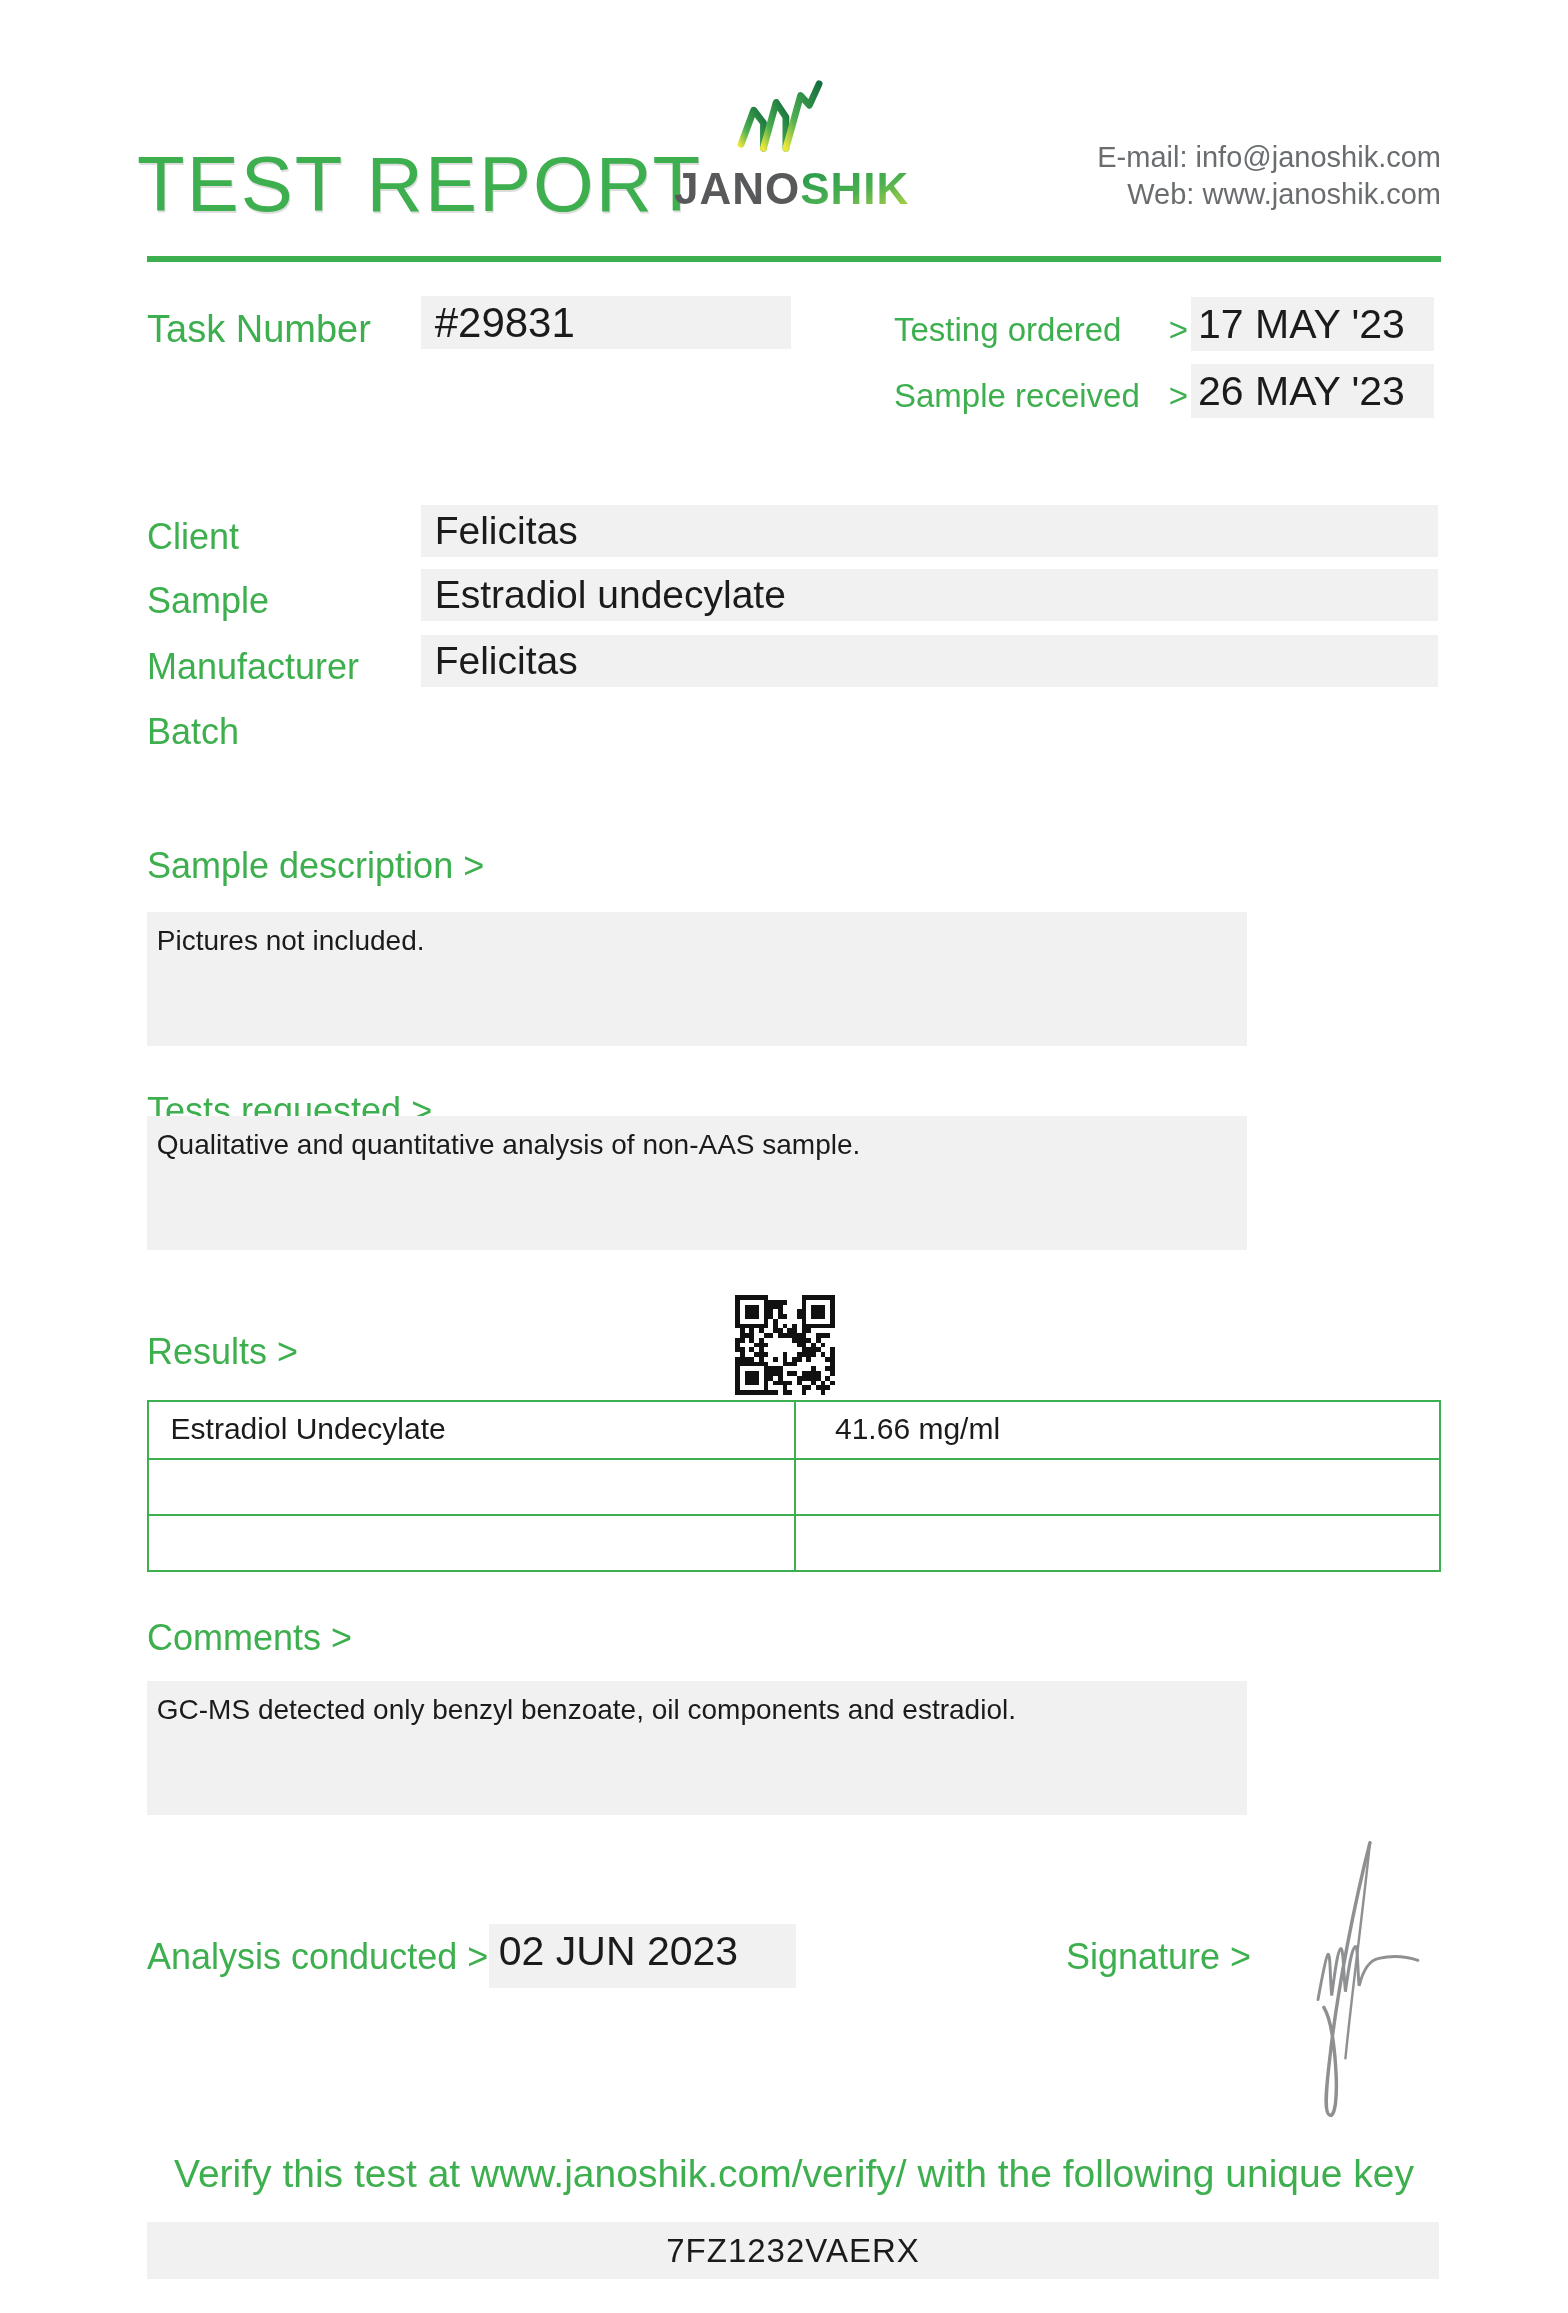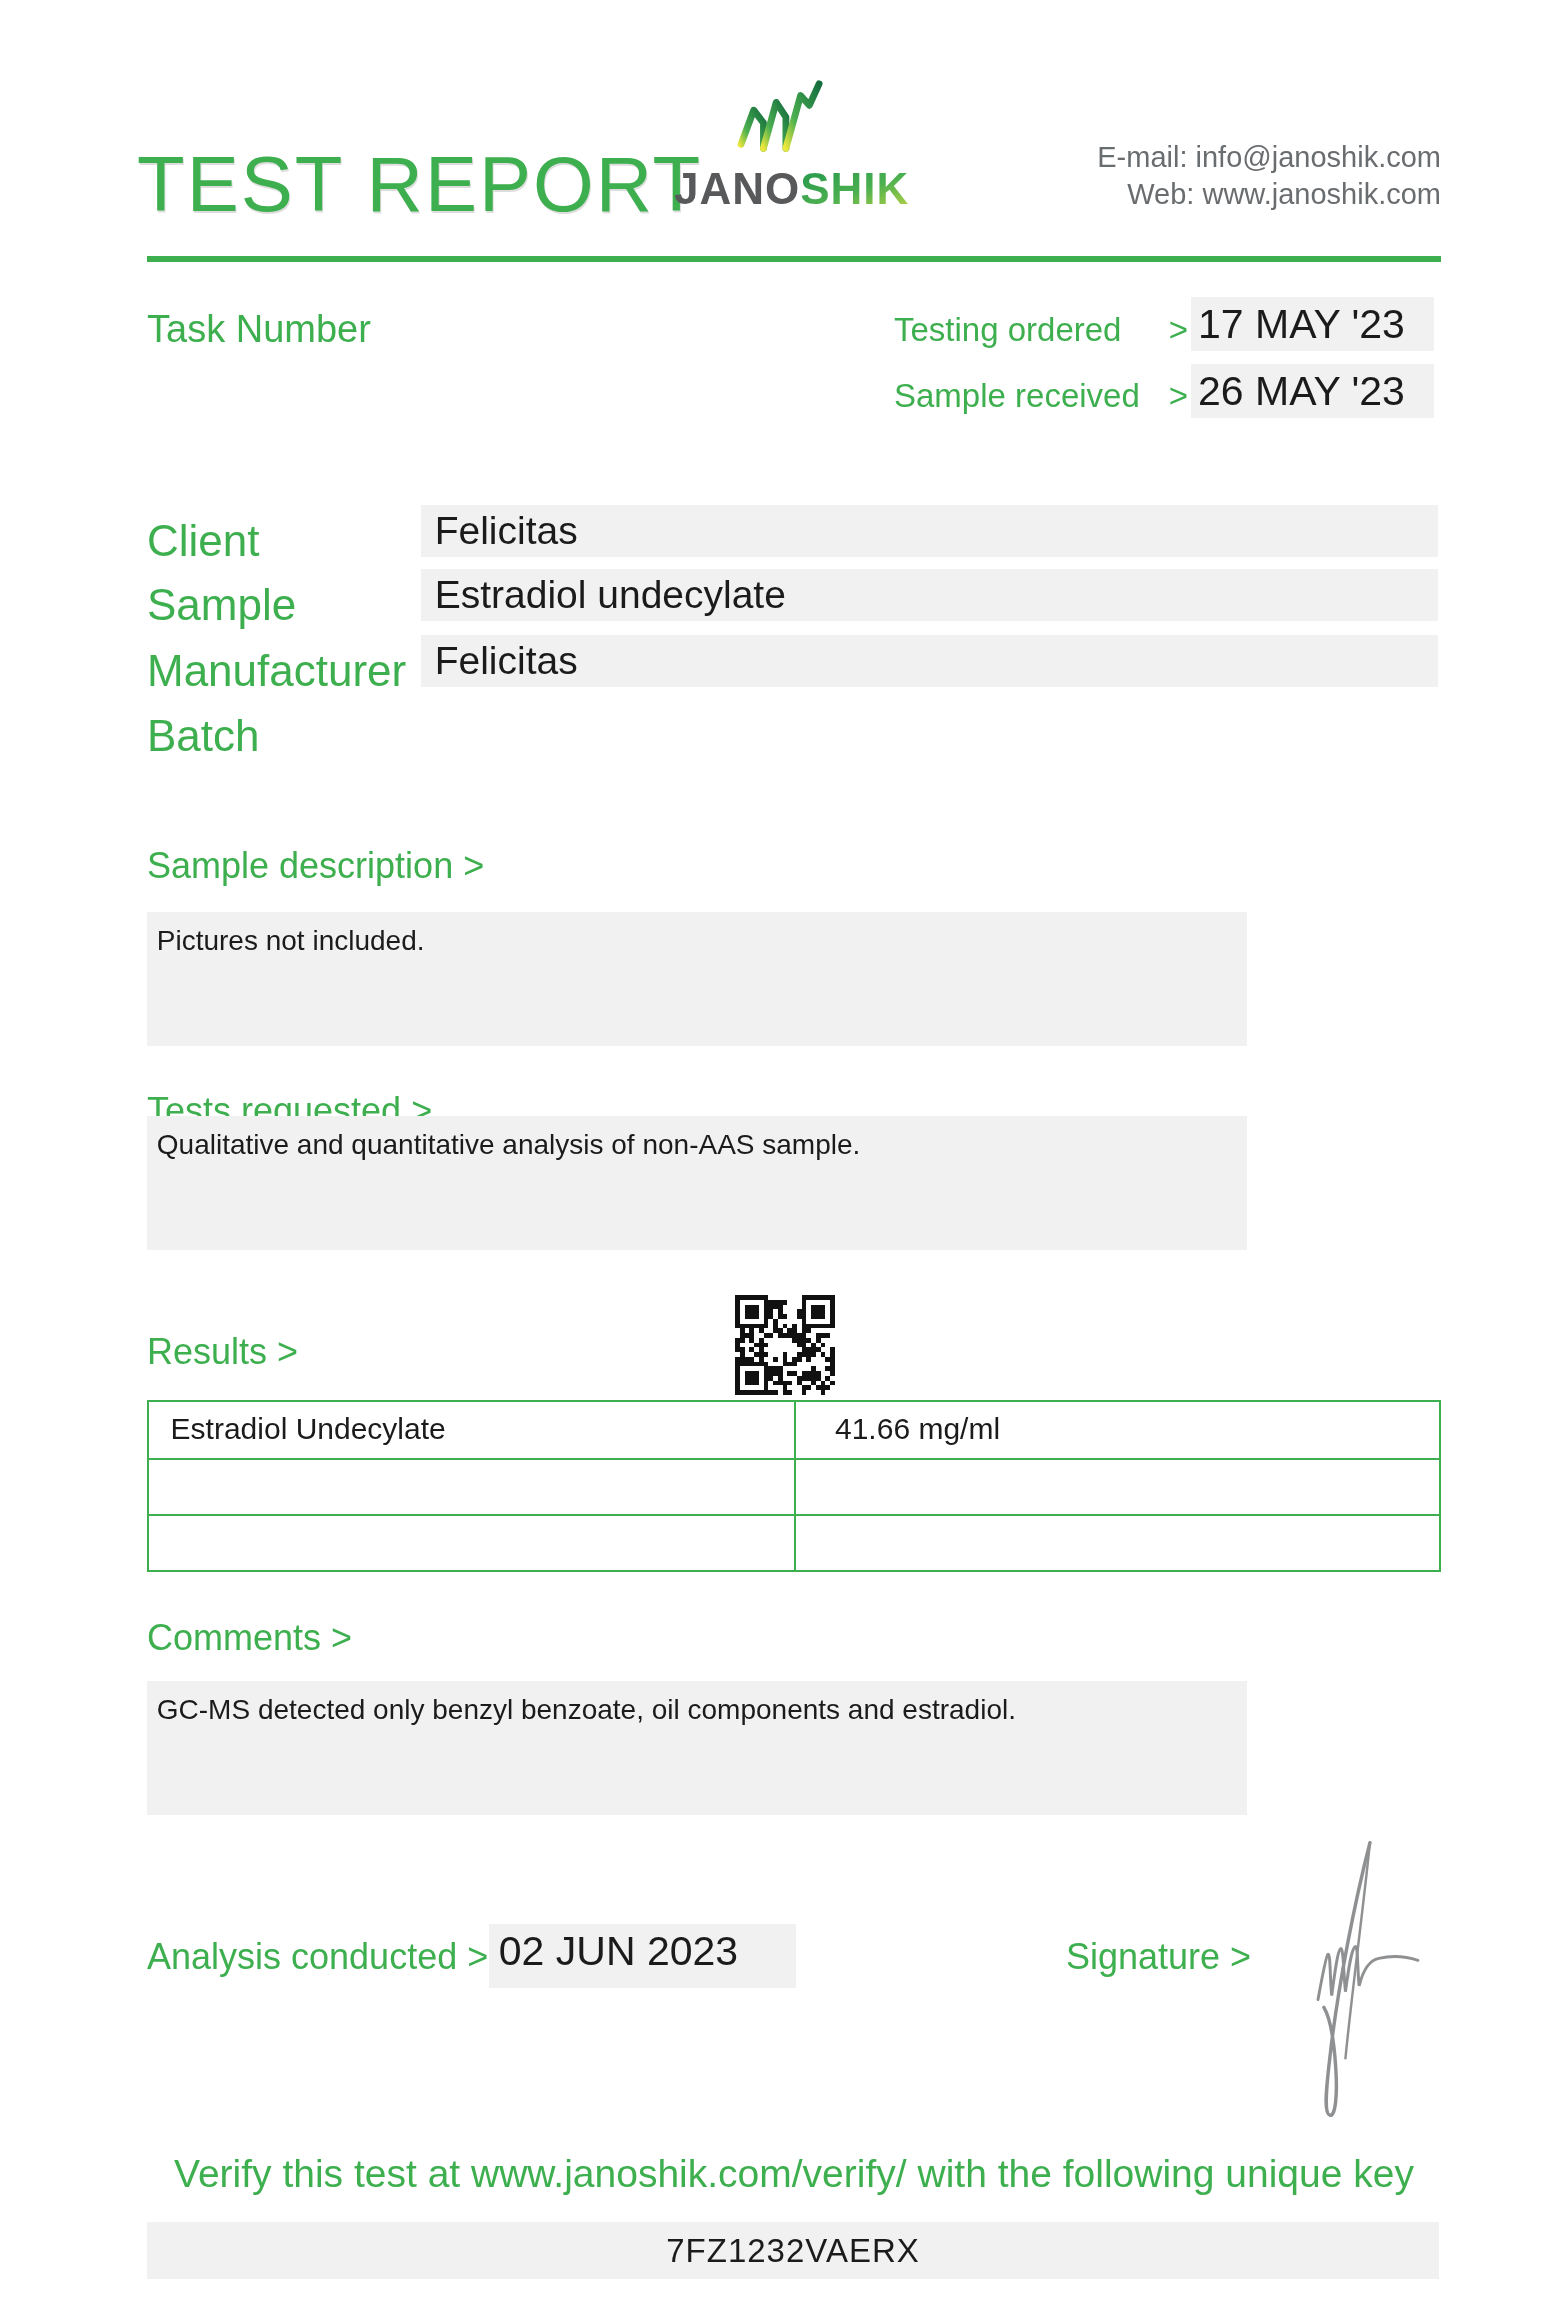--- a/index.html
+++ b/index.html
@@ -20,21 +20,21 @@
   .glabel{color:#3daf4e;white-space:nowrap;}
   .box{background:#f1f1f2;}
   .task-label{left:147px;top:308px;font-size:38px;}
   .task-box{left:421px;top:296px;width:370px;height:53px;}
   .task-box span{display:block;font-size:42px;line-height:53px;padding-left:13.7px;}
   .daterow{left:894px;width:294px;display:flex;justify-content:space-between;font-size:33px;}
   .daterow1{top:311px;} .daterow2{top:377px;}
   .datebox{left:1191px;width:243px;height:54px;}
   .datebox1{top:297px;} .datebox2{top:364px;}
   .datebox span{display:block;font-size:41px;line-height:54px;padding-left:7px;white-space:nowrap;}
-  .drow-label{left:147px;font-size:44px;}
+  .drow-label{left:147px;font-size:36px;}
   .dlabel1{top:516px;}.dlabel2{top:580px;}.dlabel3{top:646px;}.dlabel4{top:711px;}
   .dbox{left:421px;width:1017px;height:52px;}
   .dbox1{top:505px;}.dbox2{top:569px;}.dbox3{top:635px;}.dbox4{top:700px;}
   .dbox span{display:block;font-size:39px;line-height:52px;padding-left:13.7px;white-space:nowrap;}
   .sec-head{left:147px;font-size:36px;}
   .head-desc{top:845px;} .head-tests{top:1090px;} .head-results{top:1331px;}
   .head-comments{top:1617px;}
   .bigbox{left:147px;width:1100px;height:134px;}
   .bigbox span{display:block;font-size:28px;padding:12.7px 0 0 9.8px;}
   .box-desc{top:912px;} .box-tests{top:1116px;} .box-comments{top:1681px;}
@@ -81,20 +81,23 @@
   </div>
 
   <div class="abs contact">
     <div>E-mail: info@janoshik.com</div>
     <div>Web: www.janoshik.com</div>
   </div>
 
   <div class="abs rule"></div>
 
   <div class="abs glabel task-label">Task Number</div>
+  <div class="abs box task-box">
+    <span>#29831</span>
+  </div>
 
   <div class="abs glabel daterow daterow1">
     <span>Testing ordered</span>
     <span>&gt;</span>
   </div>
   <div class="abs box datebox datebox1">
     <span>17 MAY '23</span>
   </div>
   <div class="abs glabel daterow daterow2">
     <span>Sample received</span>

